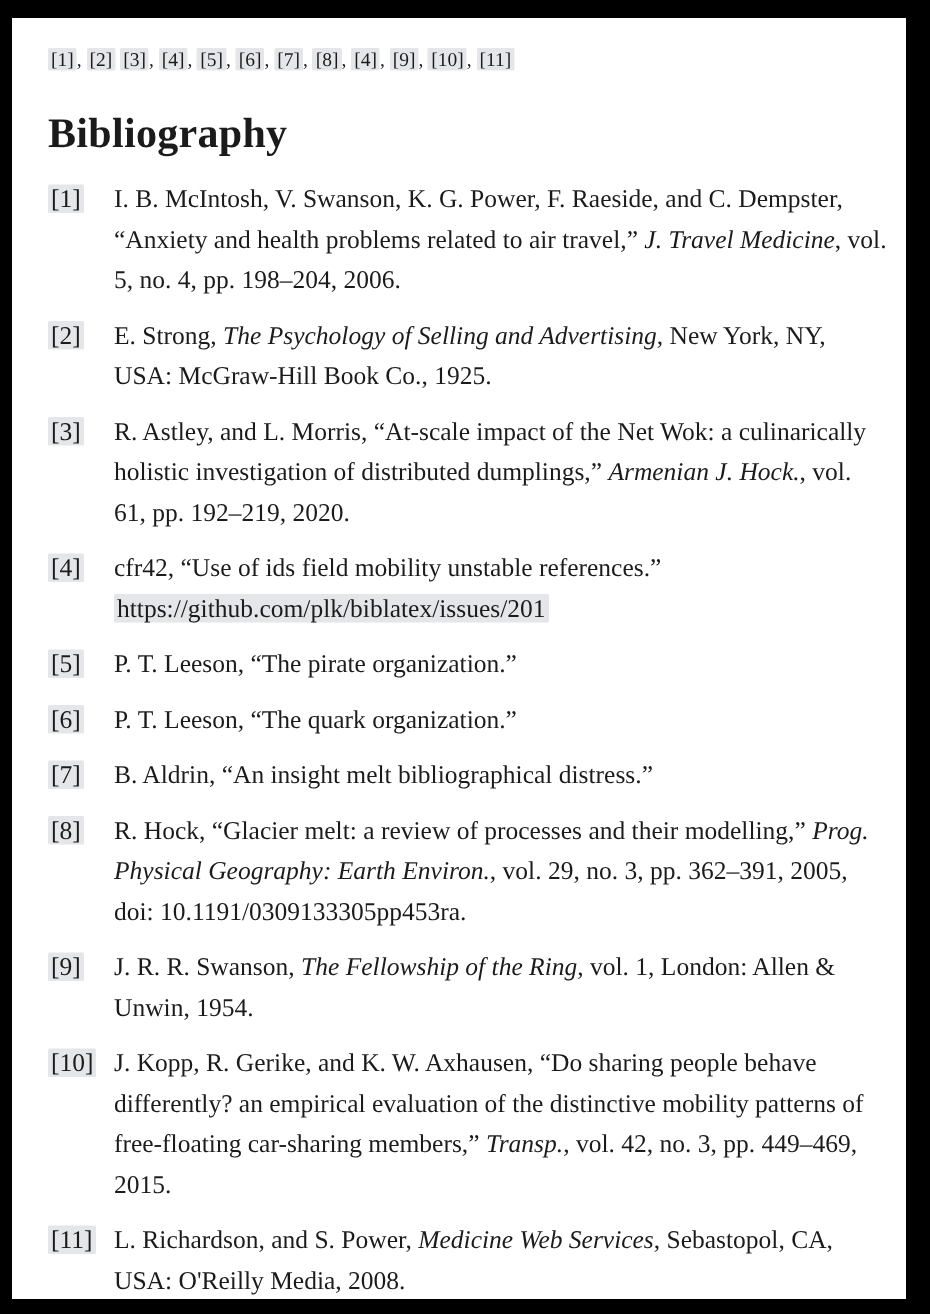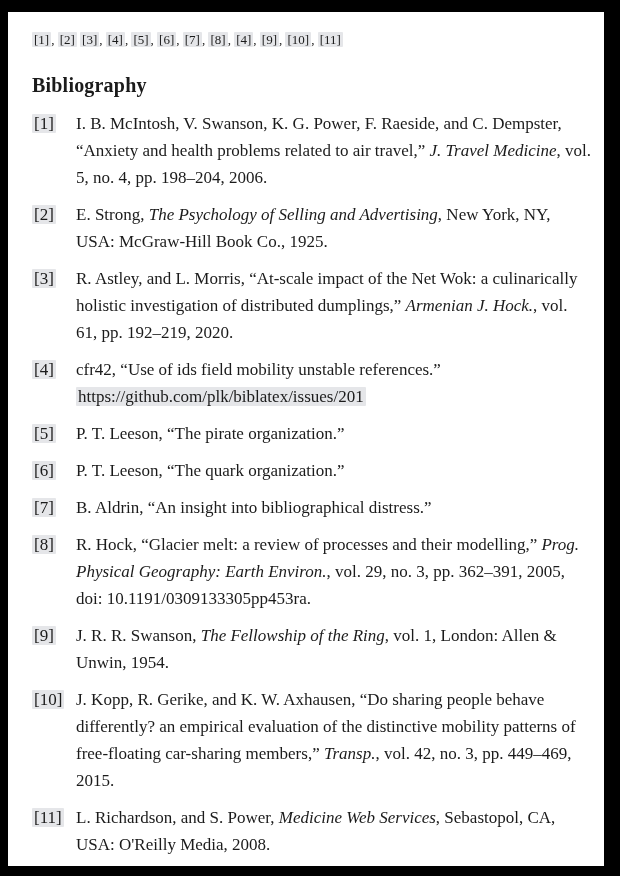--- a/index.html
+++ b/index.html
@@ -15,21 +15,21 @@
     font-family:"Liberation Serif", serif;
   }
   .paper{
     position:absolute;left:8px;top:12px;width:596px;height:854px;
     box-sizing:border-box;background:var(--paper);color:var(--ink);
     padding:14px 12px 0 24px;overflow:hidden;
   }
   .cite-line{font-size:13px;line-height:27px;}
   .hl{background:var(--hl);padding:0 2px;border-radius:1px;}
   h1.bib-heading{
-    font-size:20px;line-height:1.15;font-weight:700;
+    font-size:28px;line-height:1.15;font-weight:700;
     margin:21px 0 13px 0;letter-spacing:.2px;
   }
   .ref{display:flex;margin-bottom:10px;font-size:17px;line-height:27px;}
   .ref-label{flex:0 0 44px;}
   .ref-text{flex:1;min-width:0;}
   .url{overflow-wrap:anywhere;}
 </style>
 </head>
 <body>
 
@@ -56,21 +56,21 @@
       <div class="ref">
         <div class="ref-label"><span class="hl">[5]</span></div>
         <div class="ref-text"><span>P. T. Leeson, “The pirate organization.”</span></div>
       </div>
       <div class="ref">
         <div class="ref-label"><span class="hl">[6]</span></div>
         <div class="ref-text"><span>P. T. Leeson, “The quark organization.”</span></div>
       </div>
       <div class="ref">
         <div class="ref-label"><span class="hl">[7]</span></div>
-        <div class="ref-text"><span>B. Aldrin, “An insight into bibliographical distress.”</span></div>
+        <div class="ref-text"><span>B. Aldrin, “An insight melt bibliographical distress.”</span></div>
       </div>
       <div class="ref">
         <div class="ref-label"><span class="hl">[8]</span></div>
         <div class="ref-text"><span>R. Hock, “Glacier melt: a review of processes and their modelling,” </span><i>Prog. Physical Geography: Earth Environ.</i><span>, vol. 29, no. 3, pp. 362–391, 2005, doi: 10.1191/0309133305pp453ra.</span></div>
       </div>
       <div class="ref">
         <div class="ref-label"><span class="hl">[9]</span></div>
         <div class="ref-text"><span>J. R. R. Swanson, </span><i>The Fellowship of the Ring</i><span>, vol. 1, London: Allen &amp; Unwin, 1954.</span></div>
       </div>
       <div class="ref">

